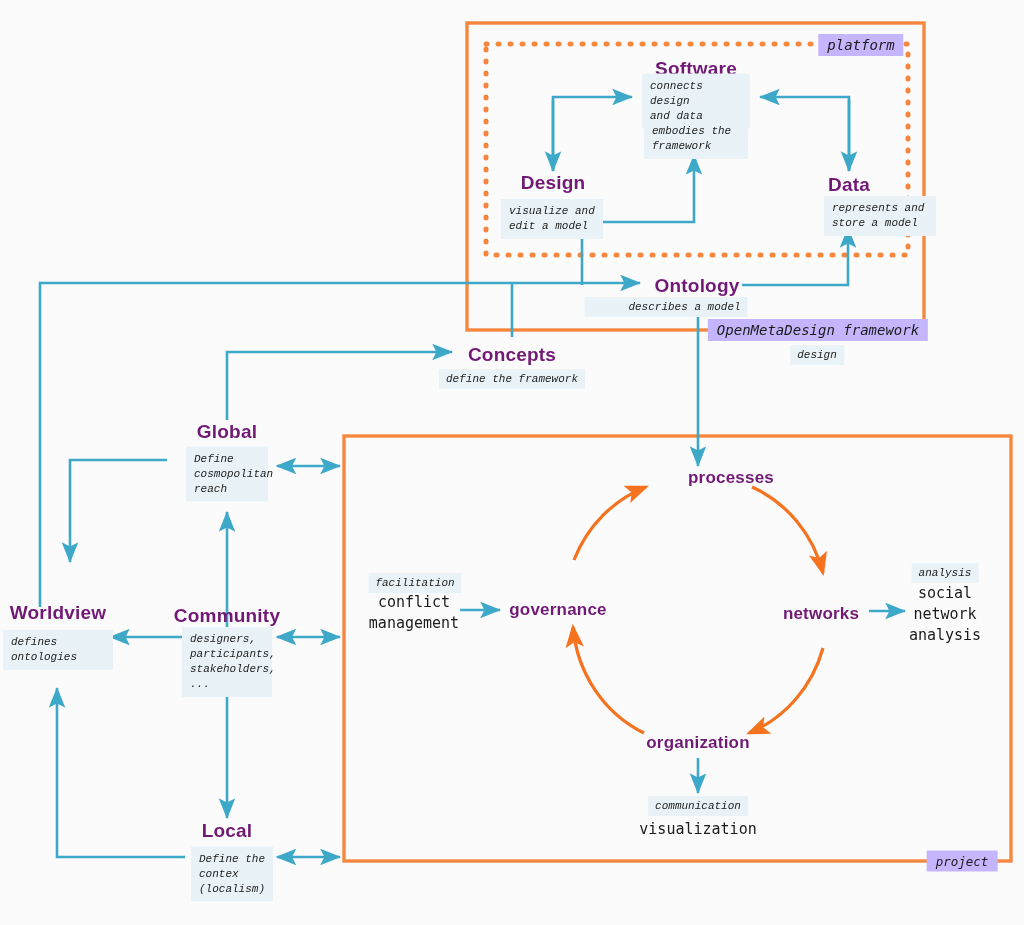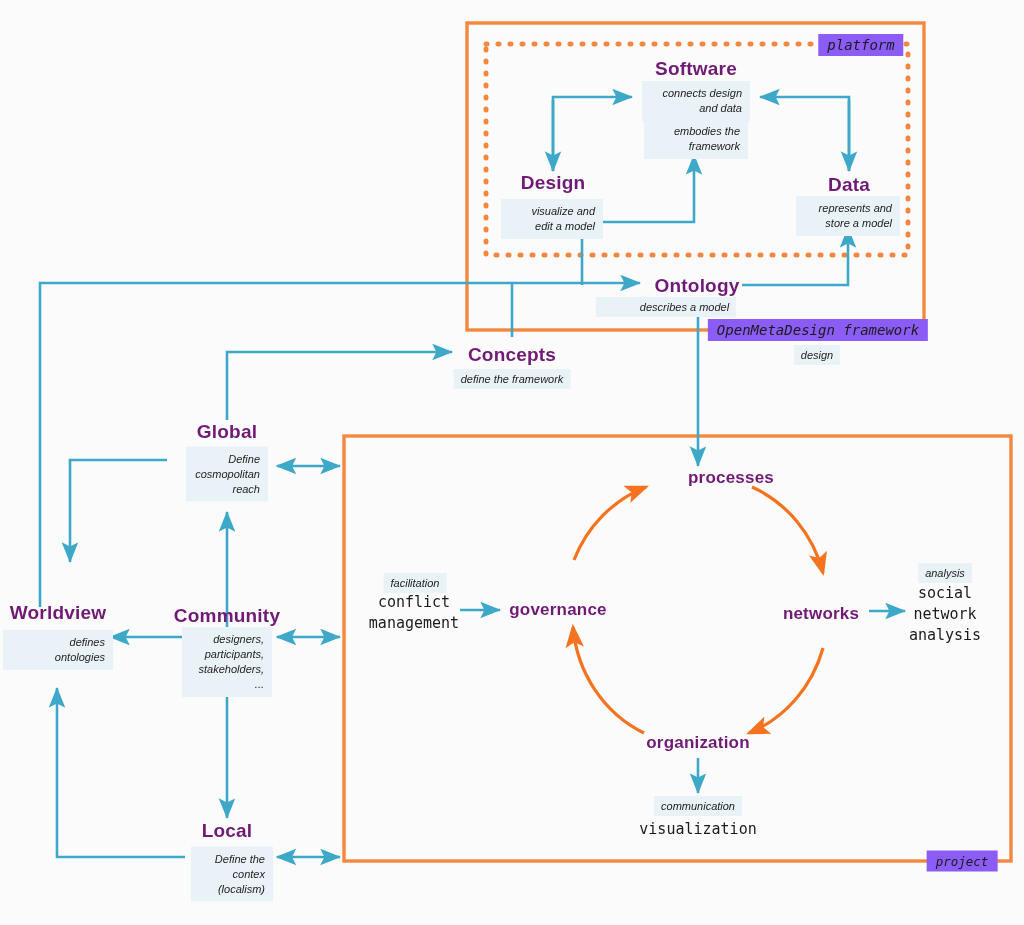--- a/index.html
+++ b/index.html
@@ -29,24 +29,24 @@
 
   
   .chip{
     position:absolute;
     transform:translate(-50%,-50%);
     background:#e9f3f7;
     color:#222;
     font-style:italic;
     font-size:11px;
     line-height:15px;
-    text-align:right;
+    text-align:left;
     padding:5px 8px;
     box-sizing:border-box;
-    font-family:Liberation Sans, sans-serif;
+    font-family:Liberation Mono, monospace;
   }
   .chip.tight{padding:3px 7px;line-height:14px;}
 
   
   .plain{
     position:absolute;
     transform:translate(-50%,-50%);
     color:#1b1b1b;
     font-size:15px;
     line-height:21px;
@@ -57,21 +57,21 @@
 
   
   .caption{
     position:absolute;
     transform:translate(-50%,-50%);
     font-style:italic;
     white-space:nowrap;
     padding:3px 9px;
     font-family:"DejaVu Sans Mono","Liberation Mono",monospace;
   }
-  .caption.cream{background:#8b5cf6;color:#1b1b1b;font-size:14px;}
+  .caption.cream{background:#c4b5fd;color:#1b1b1b;font-size:14px;}
   .caption.cream.sm{font-size:12.5px;}
 </style>
 </head>
 <body>
 
 <div id="stage">
 
   <svg id="wires" viewBox="0 0 1024 925">
     <defs>
       <marker id="tealArrow" markerWidth="9" markerHeight="9" refX="7.6" refY="3.2" orient="auto" markerUnits="strokeWidth">
@@ -138,21 +138,21 @@
   <div class="chip" style="left: 696px; top: 101px; width: 108px; white-space: pre-line;">connects design
 and data</div>
   <div class="chip" style="left: 696px; top: 139px; width: 104px; white-space: pre-line;">embodies the
 framework</div>
 
   <div class="node big" style="left:553px;top:183px;">Design</div>
   <div class="chip" style="left: 552px; top: 219px; width: 102px; white-space: pre-line;">visualize and
 edit a model</div>
 
   <div class="node big" style="left:849px;top:185px;">Data</div>
-  <div class="chip" style="left: 848px; top: 216px; width: 104px; white-space: pre-line;">represents and
+  <div class="chip" style="left: 880px; top: 216px; width: 112px; white-space: pre-line;">represents and
 store a model</div>
 
   <div class="caption cream" style="left:861px;top:45px;">platform</div>
 
   <div class="node big" style="left:697px;top:286px;">Ontology</div>
   <div class="chip tight" style="left:666px;top:307px;padding-left:44px;">describes a model</div>
 
   <div class="caption cream" style="left:818px;top:330px;">OpenMetaDesign framework</div>
   <div class="chip tight" style="left:817px;top:355px;">design</div>
 

